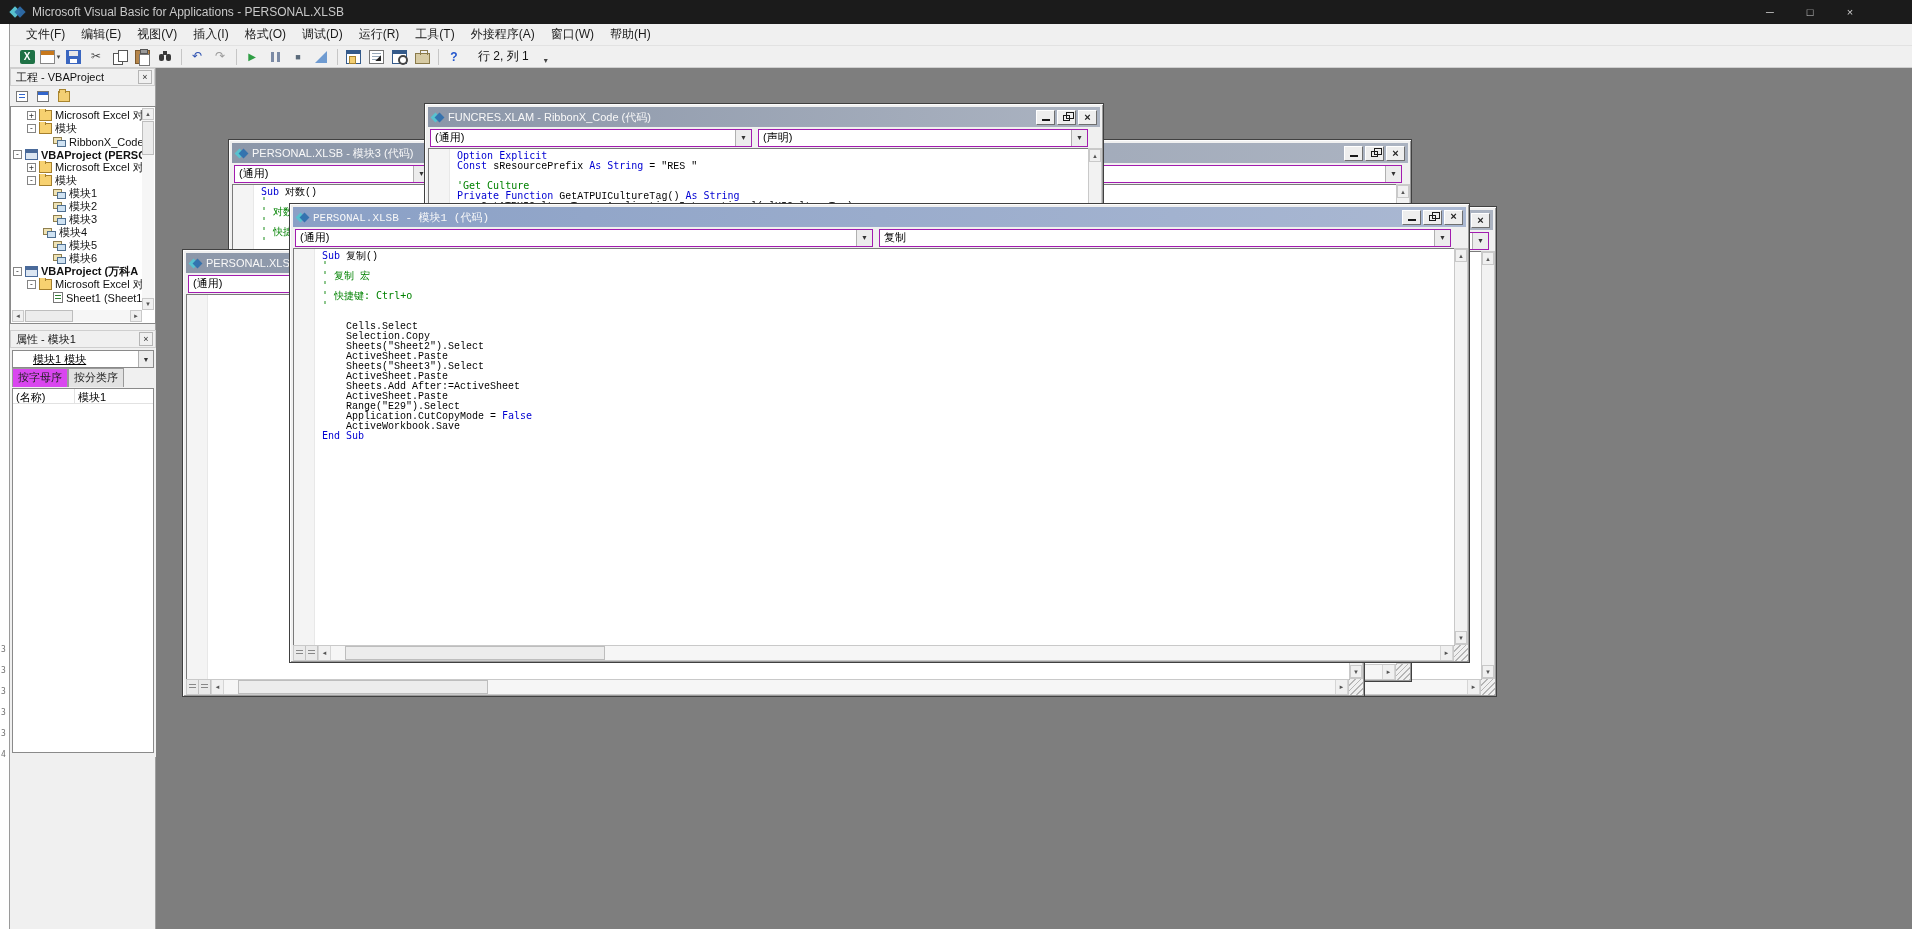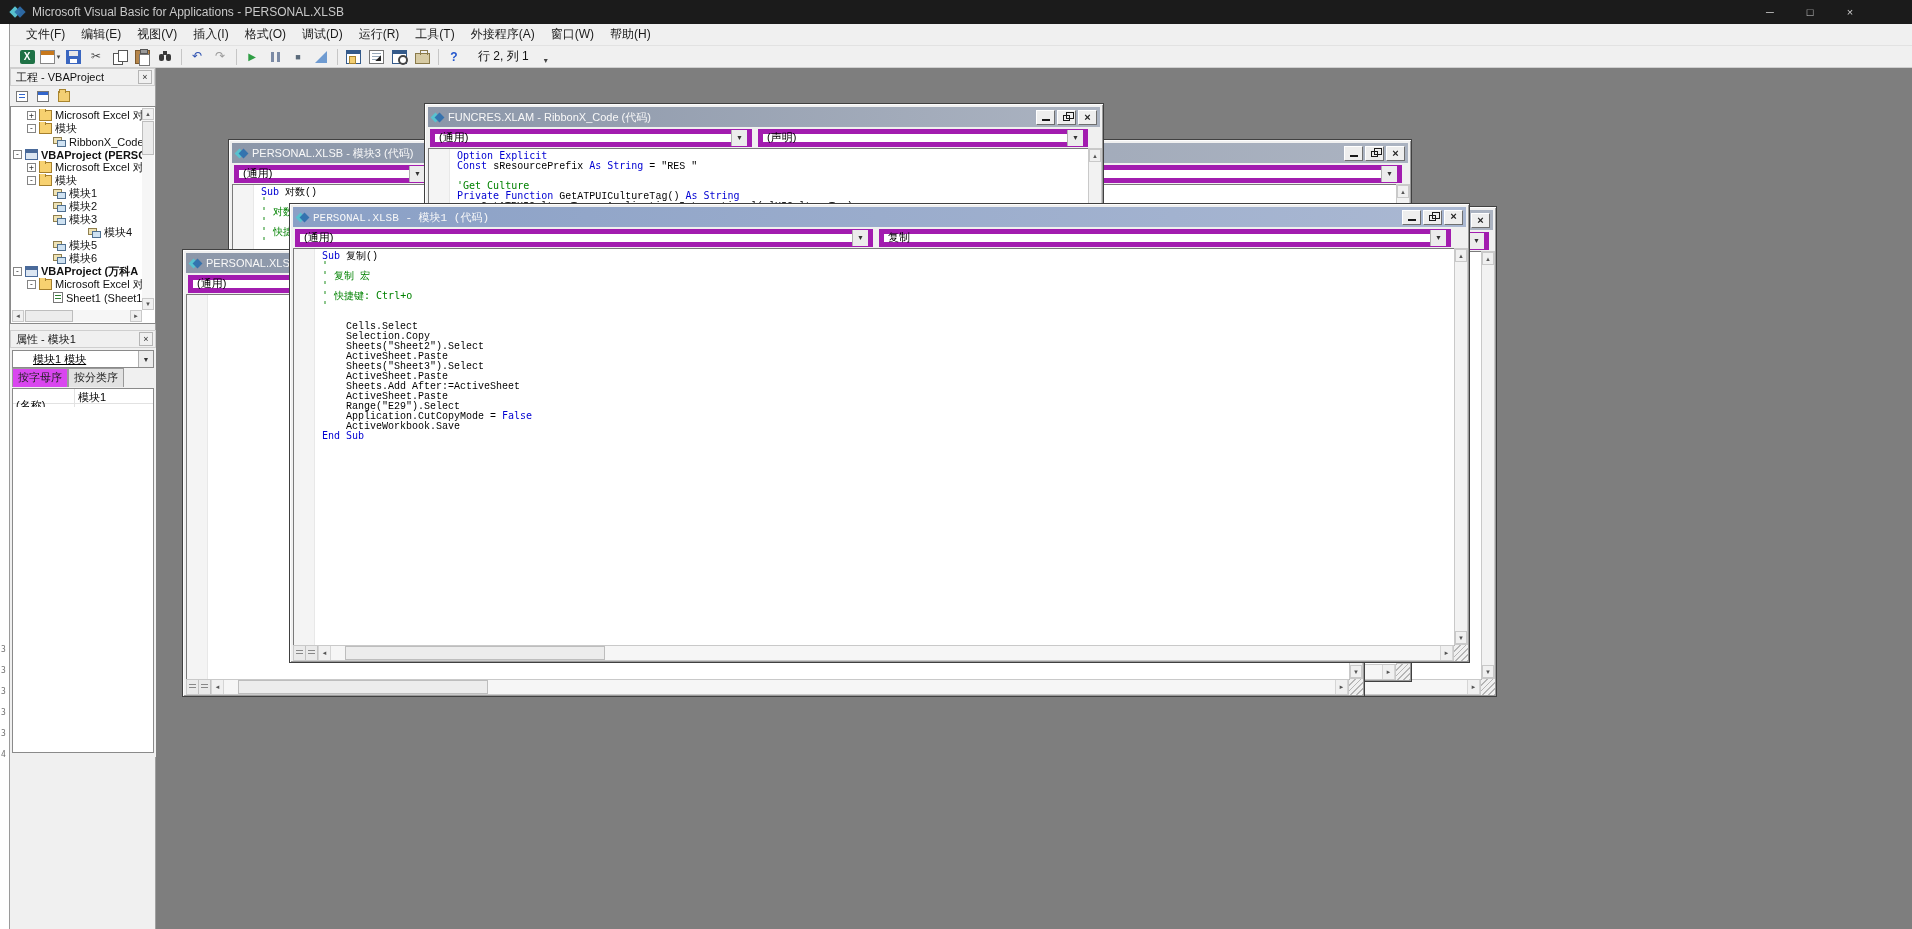--- a/index.html
+++ b/index.html
@@ -99,41 +99,41 @@
 .sb-track{position:absolute;background:#f6f6f6;}
 #props-panel{position:absolute;left:0;top:262px;width:146px;height:427px;background:#f0f0f0;}
 #props-combo{margin:2px;height:18px;background:#fff;border:1px solid #8a8a8a;display:flex;align-items:center;font-size:11px;}
 #props-combo .combo-text{flex:1;padding-left:20px;white-space:nowrap;overflow:hidden;text-decoration:underline;}
 #props-combo .combo-arrow{width:15px;height:16px;flex:none;}
 .props-tabs{display:flex;height:17px;padding:0 2px;align-items:flex-end;}
 .ptab{padding:1px 5px 2px;font-size:11px;border:1px solid #9a9a9a;border-bottom:none;background:#e2e2e2;color:#222;white-space:nowrap;}
 .ptab.active{background:#d946ef;}
 #props-grid{position:absolute;left:2px;top:58px;right:2px;bottom:4px;background:#fff;border:1px solid #8a8a8a;font-size:11px;}
 .pg-row{display:flex;height:15px;border-bottom:1px solid #e2e2e2;}
-.pg-name{width:62px;padding:9px 3px;border-right:1px solid #e2e2e2;white-space:nowrap;overflow:hidden;}
+.pg-name{width:62px;padding:1px 3px;border-right:1px solid #e2e2e2;white-space:nowrap;overflow:hidden;}
 .pg-val{flex:1;padding:1px 3px;white-space:nowrap;overflow:hidden;}
 #dock-splitter{position:absolute;left:0;top:256px;width:146px;height:6px;}
 
 
 #mdi{position:absolute;left:156px;top:68px;width:1756px;height:861px;background:#7e7e7e;overflow:hidden;}
 .mwin{position:absolute;background:#f0f0f0;border:1px solid #404040;box-shadow:inset 1px 1px 0 #fdfdfd,inset -1px -1px 0 #9a9a9a;}
 .mtitle{position:absolute;left:3px;right:3px;top:3px;height:20px;display:flex;align-items:center;gap:4px;padding:0 3px;background:linear-gradient(90deg,#8c97a9,#abb3c1);}
 .mwin.active .mtitle{background:linear-gradient(90deg,#8aa0c6,#aab8d2);font-family:Liberation Mono, monospace;}
 .mtitle .tt{font-size:11px;color:#f8f8f8;white-space:nowrap;overflow:hidden;}
 .vba-ic{width:13px;height:13px;position:relative;flex:none;}
 .vba-ic::before{content:"";position:absolute;left:1px;top:3px;width:7px;height:7px;background:#58c2cf;transform:rotate(45deg);}
 .vba-ic::after{content:"";position:absolute;left:5px;top:3px;width:7px;height:7px;background:#2f6fae;transform:rotate(45deg);opacity:.92;}
 .mbtns{margin-left:auto;display:flex;gap:2px;fl ex:none;}
 .mbtn{width:19px;height:15px;background:#eeeeee;border:1px solid;border-color:#ffffff #6f6f6f #6f6f6f #ffffff;display:flex;align-items:center;justify-content:center;font-size:10px;color:#222;position:relative;}
 .g-min{width:8px;height:7px;border-bottom:2px solid #1a1a1a;}
 .g-res{width:7px;height:6px;border:1px solid #1a1a1a;position:relative;background:#eee;margin-top:2px;}
 .g-res::before{content:"";position:absolute;left:2px;top:-4px;width:6px;height:5px;border:1px solid #1a1a1a;}
 .g-clo{font-weight:bold;font-size:11px;line-height:13px;}
 .combo-row{position:absolute;left:3px;right:3px;top:23px;height:21px;display:flex;gap:6px;align-items:center;padding-left:2px;}
-.combo{height:18px;background:#fff;border:5px solid #a21caf;display:flex;align-items:center;font-size:11px;flex:none;}
+.combo{height:18px;background:#fff;border:1px solid #a21caf;display:flex;align-items:center;font-size:11px;flex:none;}
 .combo-text{padding-left:4px;white-space:nowrap;overflow:hidden;flex:1;color:#000;}
 .combo-arrow{width:16px;height:16px;background:#ececec;border-left:1px solid #b0b0b0;font-size:7px;color:#333;display:flex;align-items:center;justify-content:center;flex:none;}
 .mclient{position:absolute;background:#fff;border-top:1px solid #7a7a7a;border-left:1px solid #7a7a7a;overflow:hidden;}
 .code-margin{position:absolute;left:0;top:0;bottom:0;width:21px;background:#f4f4f4;border-right:1px solid #e8e8e8;}
 .codebox{position:absolute;left:22px;top:2px;right:0;bottom:0;font:10px/10px "DejaVu Sans Mono",monospace;white-space:pre;color:#000;padding-left:6px;overflow:hidden;}
 .cl{height:10px;}
 .t-k{color:#0000d2;}
 .t-c{color:#008200;}
 .t-p{color:#000;font-family:Liberation Mono, monospace;}
 .vsb{position:absolute;width:14px;background:#f2f2f2;border:1px solid #c9c9c9;}
@@ -306,21 +306,21 @@
             <div class="tree-row" style="padding-left: 30px; align-items: center;">
               <span class="exp none"></span>
               <span class="tico tico-module"></span>
               <span class="tlabel">模块2</span>
             </div>
             <div class="tree-row" style="padding-left: 30px;">
               <span class="exp none"></span>
               <span class="tico tico-module"></span>
               <span class="tlabel">模块3</span>
             </div>
-            <div class="tree-row" style="padding-left: 20px; margin-left: 45px;">
+            <div class="tree-row" style="padding-left: 20px;">
               <span class="exp none"></span>
               <span class="tico tico-module"></span>
               <span class="tlabel">模块4</span>
             </div>
             <div class="tree-row" style="padding-left: 30px;">
               <span class="exp none"></span>
               <span class="tico tico-module"></span>
               <span class="tlabel">模块5</span>
             </div>
             <div class="tree-row" style="padding-left: 30px;">

